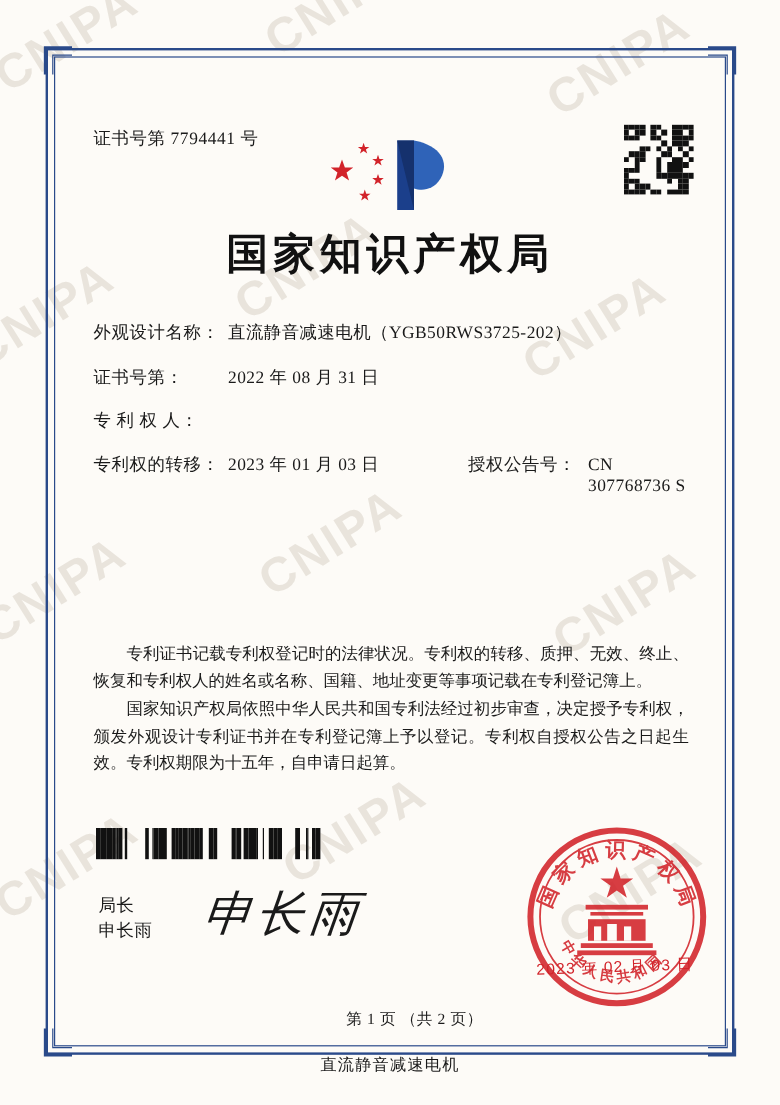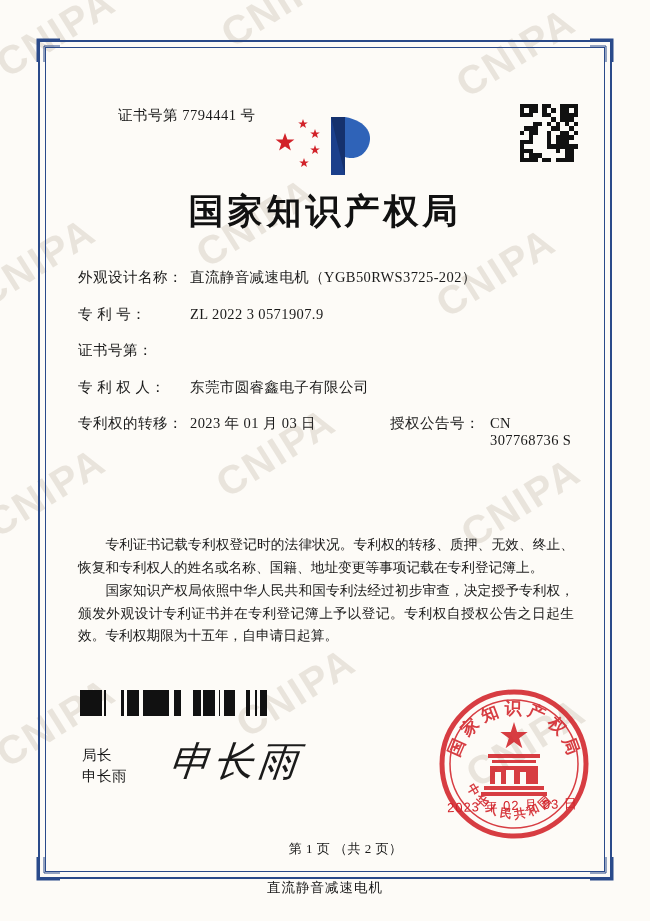--- a/index.html
+++ b/index.html
@@ -78,21 +78,20 @@
   }
 
   
   .cert-no {
     position: absolute;
     left: 78px;
     top: 106px;
     font-size: 14.5px;
     color: #1a1a1a;
     letter-spacing: 0.5px;
-    margin-left: 40px;
   }
 
   
   .qr {
     position: absolute;
     right: 72px;
     top: 104px;
     width: 58px;
     height: 58px;
   }
@@ -495,29 +494,25 @@
     </div>
 
     <div class="doc-title">国家知识产权局</div>
 
     <div class="fields">
       <div class="field-row">
         <div class="field-label">外观设计名称：</div>
         <div class="field-value">直流静音减速电机（YGB50RWS3725-202）</div>
       </div>
       <div class="field-row">
-        <div class="field-label">专  利  号：</div>
-        <div class="field-value">ZL 2022 3 0571907.9</div>
-      </div>
-      <div class="field-row">
         <div class="field-label">证书号第：</div>
+        <div class="field-value">2022 年 08 月 31 日</div>
       </div>
       <div class="field-row">
         <div class="field-label">专 利 权 人：</div>
-        <div class="field-value">东莞市圆睿鑫电子有限公司</div>
       </div>
       <div class="field-row dual">
         <div class="field-label">专利权的转移：</div>
         <div class="field-value">2023 年 01 月 03 日</div>
         <div class="field-label2">授权公告号：</div>
         <div class="field-value2">CN 307768736 S</div>
       </div>
     </div>
 
     <div class="paras">

